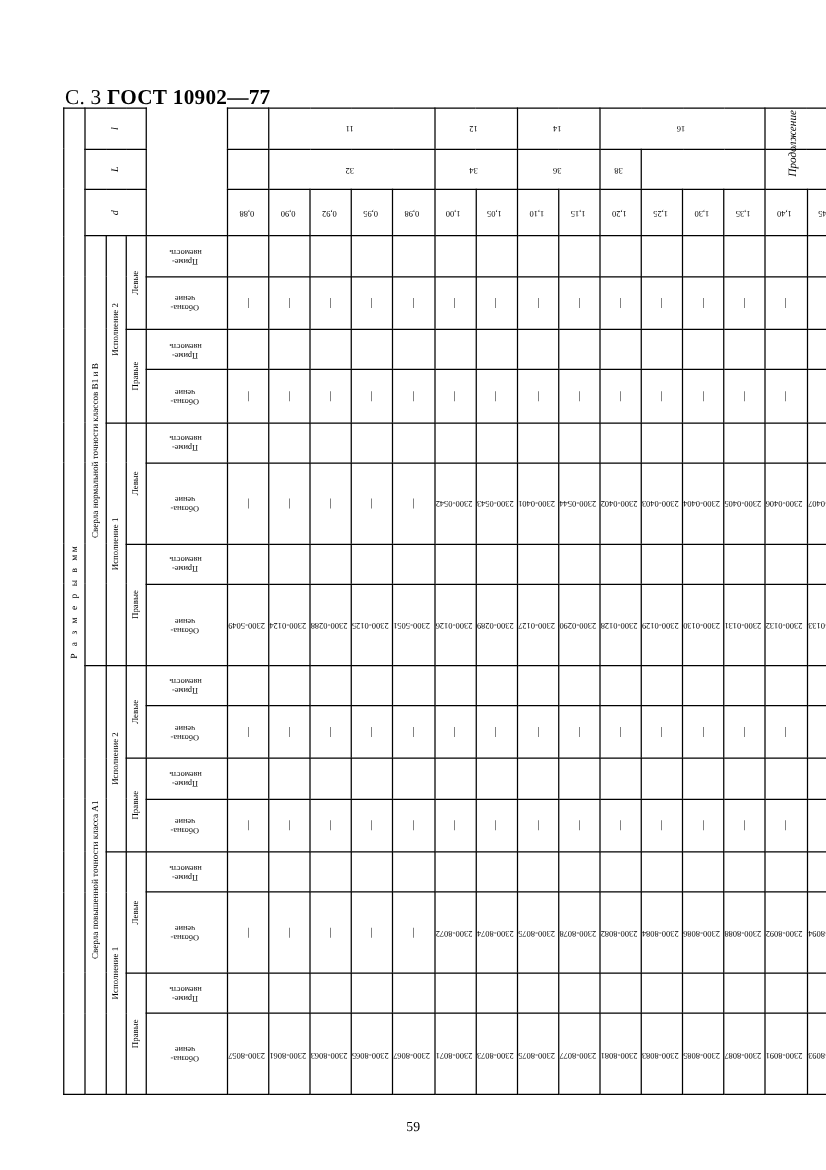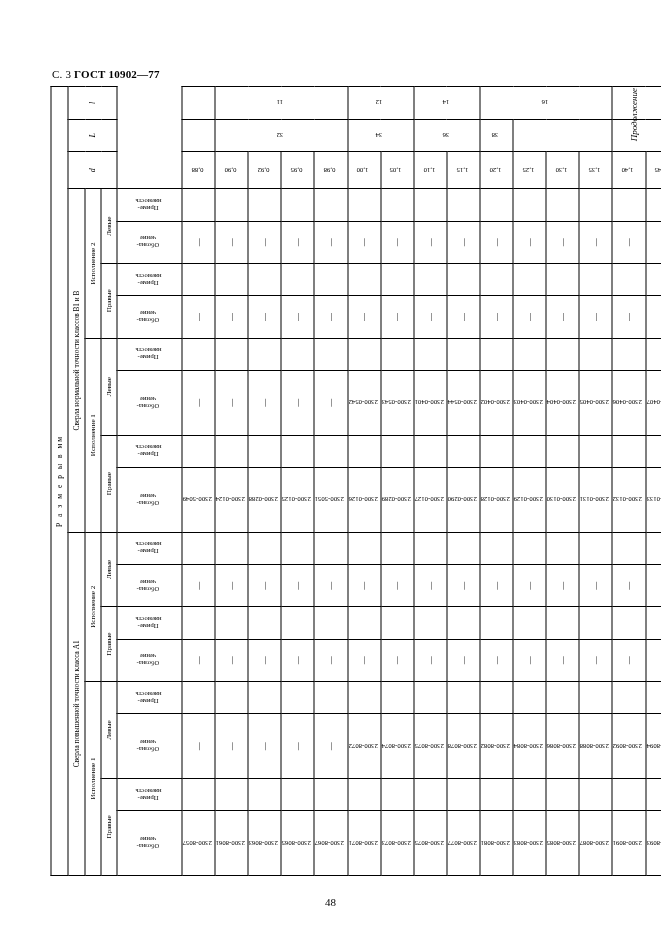--- a/index.html
+++ b/index.html
@@ -16,21 +16,21 @@
     overflow: hidden;
   }
   .page {
     position: absolute;
     inset: 0;
   }
   .page-header {
     position: absolute;
     top: 68px;
     left: 52px;
-    font-size: 11px;
+    font-size: 17px;
     letter-spacing: 0.2px;
     white-space: nowrap;
   }
   .page-header .bold {
     font-weight: bold;
   }
   .cont-label {
     position: absolute;
     top: 88px;
     right: 22px;
@@ -487,15 +487,15 @@
               <td></td>
               <td class="dash">—</td>
               <td></td>
               <td><span class="cellv">1,45</span></td>
             </tr>
           </tbody>
       </table>
     </div>
   </div>
 
-  <div class="page-number">48</div>
+  <div class="page-number">59</div>
 
 </div>
 
 </body></html>

